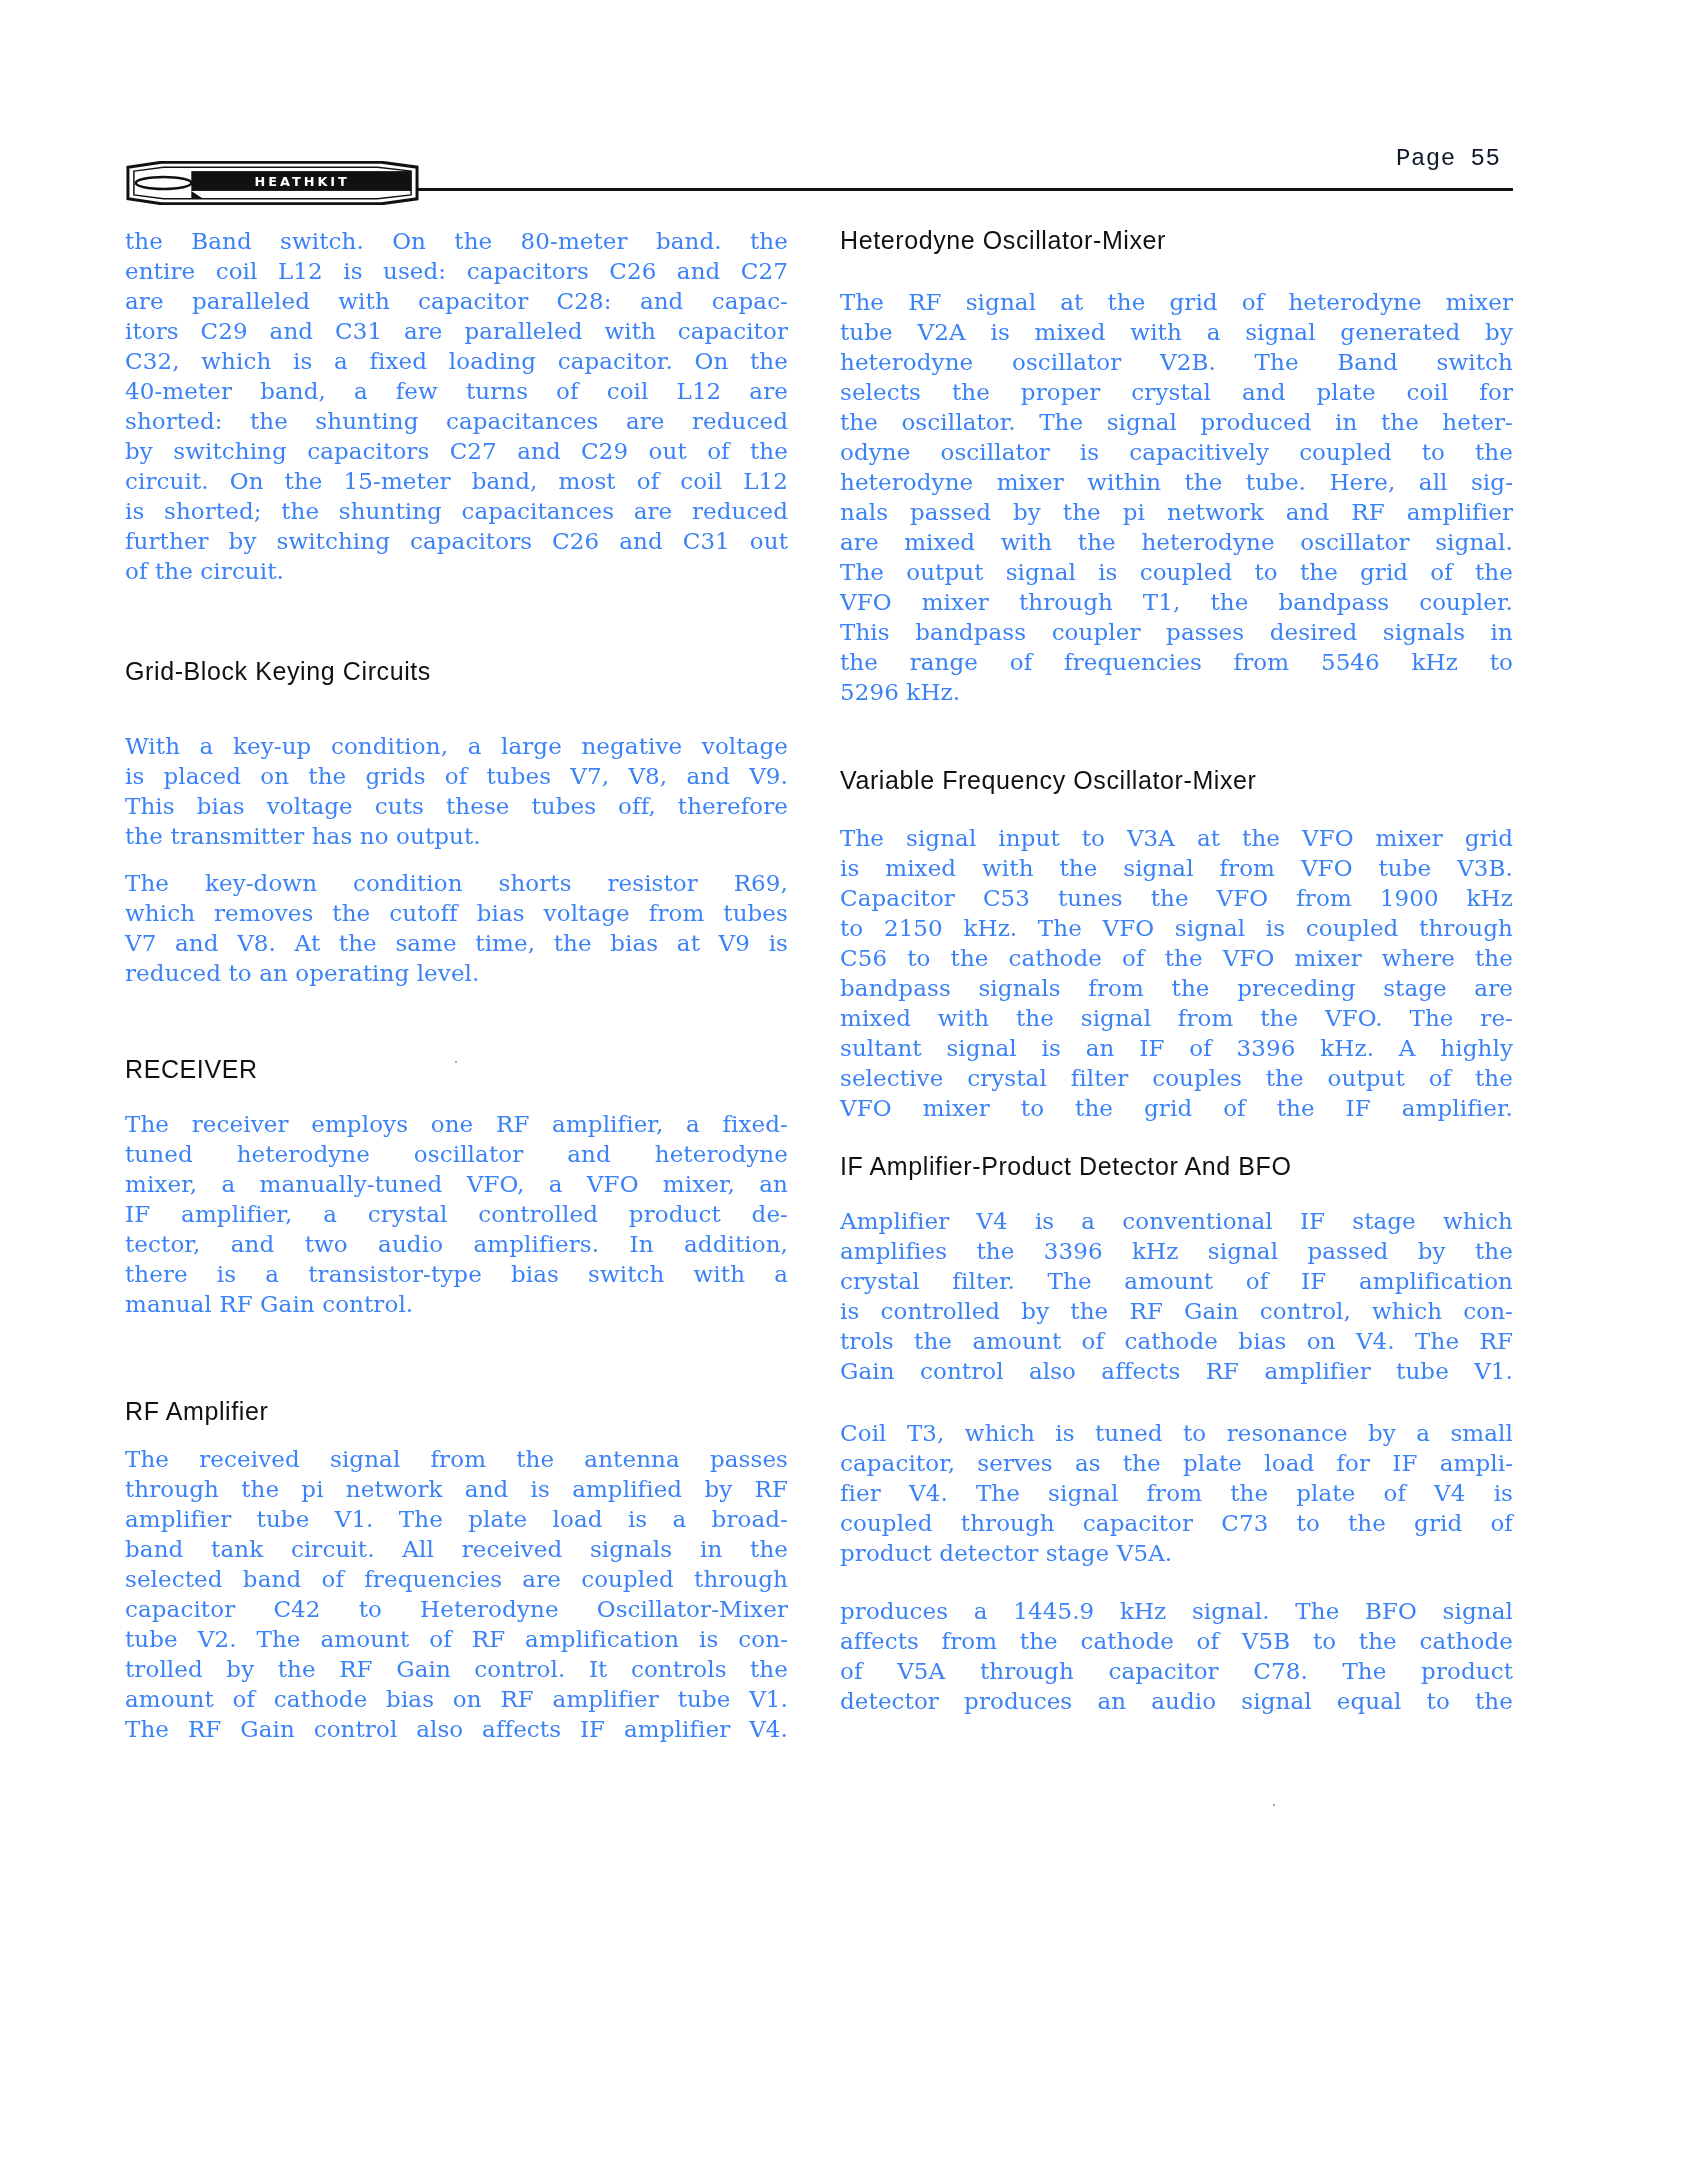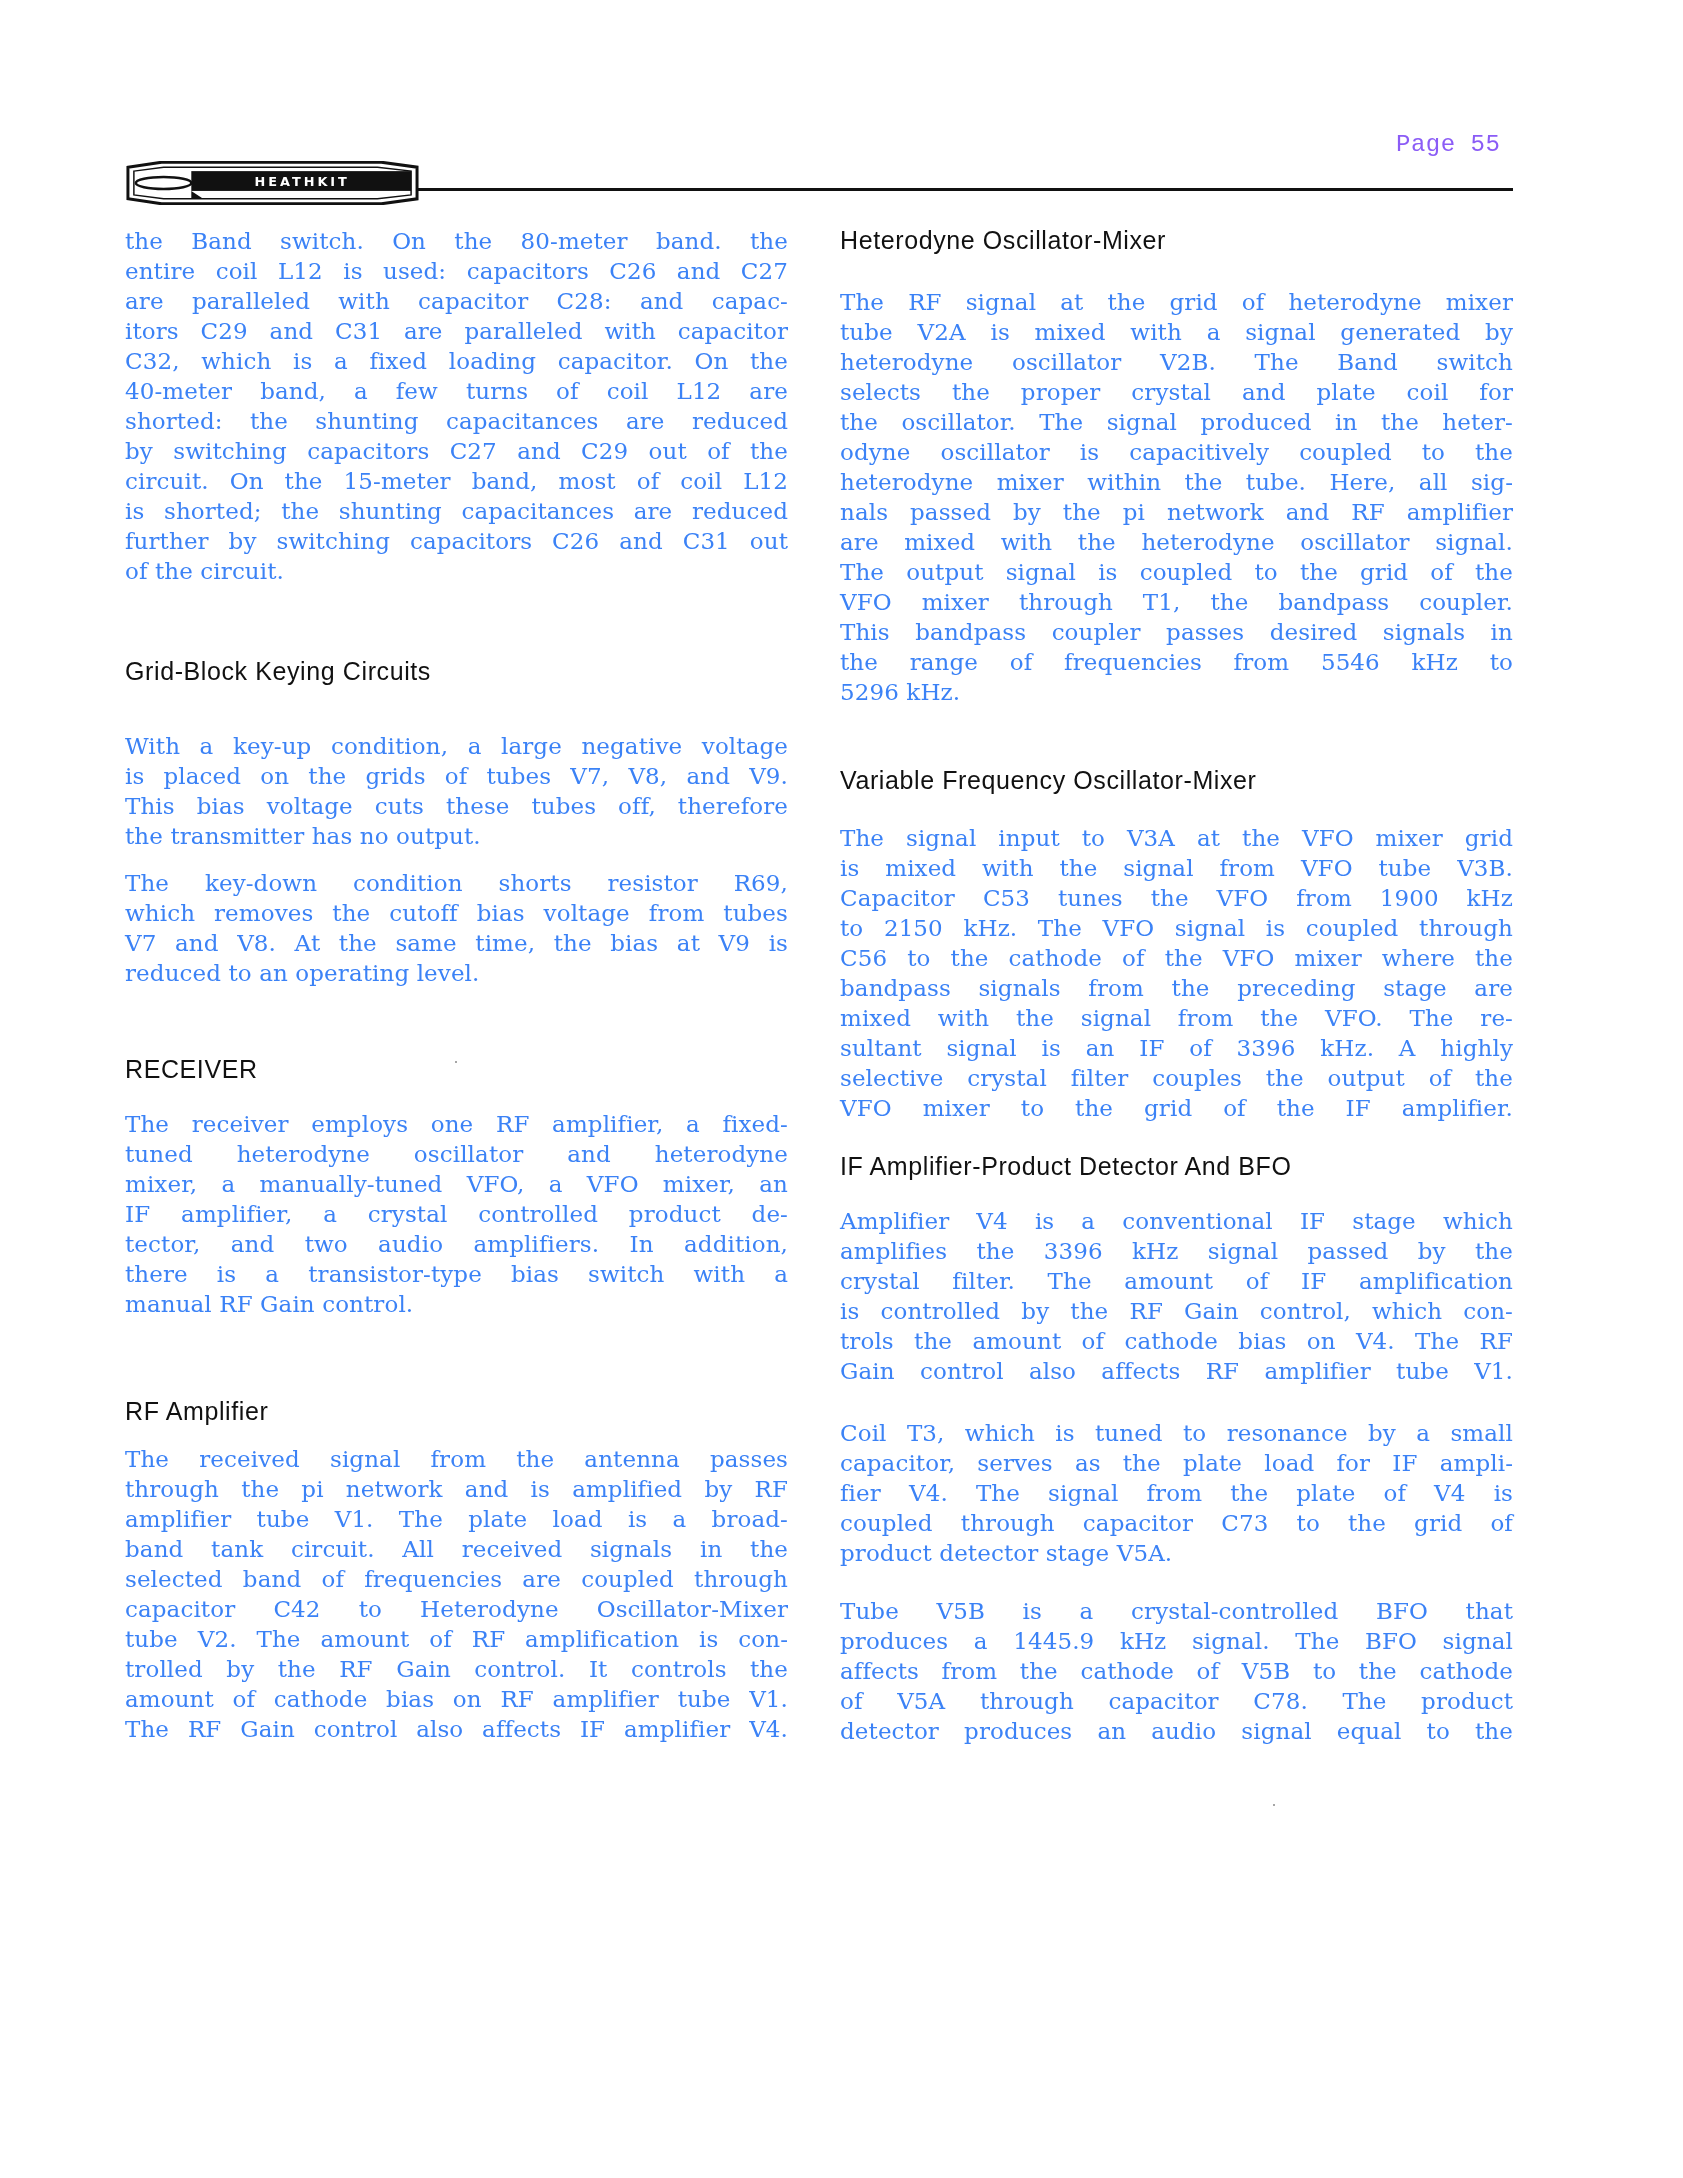--- a/index.html
+++ b/index.html
@@ -1,20 +1,20 @@
 <!DOCTYPE html>
 <html><head>
 <meta charset="utf-8">
 <style>
   html, body { margin: 0; padding: 0; background: #ffffff; }
   body { width: 1683px; height: 2178px; position: relative; overflow: hidden; color: #111; }
   .page-header { position: absolute; left: 0; top: 0; width: 1683px; height: 218px; }
   .logo { position: absolute; left: 122px; top: 161px; width: 299px; height: 44px; }
   .header-rule { position: absolute; left: 416px; top: 188px; width: 1097px; height: 3px; background: #111; }
-  .page-number { position: absolute; left: 1396px; top: 131px; font-family: "Liberation Mono", "DejaVu Sans Mono", monospace; font-size: 24px; color: #8b5cf6; letter-spacing: 0.5px; }
+  .page-number { position: absolute; left: 1396px; top: 145px; font-family: "Liberation Mono", "DejaVu Sans Mono", monospace; font-size: 24px; color: #0f172a; letter-spacing: 0.5px; }
   .col { position: absolute; top: 0; }
   .col-left { left: 125px; width: 663px; }
   .col-right { left: 840px; width: 673px; }
   .block { position: absolute; left: 0; width: 100%; }
   .heading { font-family: Liberation Sans, sans-serif; font-size: 25px; font-weight: normal; letter-spacing: 0.6px; color: #111; margin: 0; white-space: nowrap; }
   .para { font-family: "DejaVu Serif", "Liberation Serif", serif; font-size: 23px; line-height: 30px; text-align: justify; color: #3b82f6; margin: 0; letter-spacing: 0.1px; }
   .line { display: block; text-align: justify; text-align-last: justify; white-space: nowrap; }
   .line.last { text-align-last: left; }
   .speck { position: absolute; width: 2px; height: 2px; background: #888; border-radius: 1px; }
 </style>
@@ -163,21 +163,20 @@
       <span class="line">Coil T3, which is tuned to resonance by a small</span>
       <span class="line">capacitor, serves as the plate load for IF ampli-</span>
       <span class="line">fier V4. The signal from the plate of V4 is</span>
       <span class="line">coupled through capacitor C73 to the grid of</span>
       <span class="line last">product detector stage V5A.</span>
     </p>
   </div>
 
   <div class="block" style="top:1596px;">
     <p class="para">
-      <span class="line">Tube V5B is a crystal-controlled BFO that</span>
       <span class="line">produces a 1445.9 kHz signal. The BFO signal</span>
       <span class="line">affects from the cathode of V5B to the cathode</span>
       <span class="line">of V5A through capacitor C78. The product</span>
       <span class="line">detector produces an audio signal equal to the</span>
     </p>
   </div>
 </div>
 
 <div class="speck" style="left:455px;top:1061px;"></div>
 <div class="speck" style="left:1273px;top:1804px;"></div>

